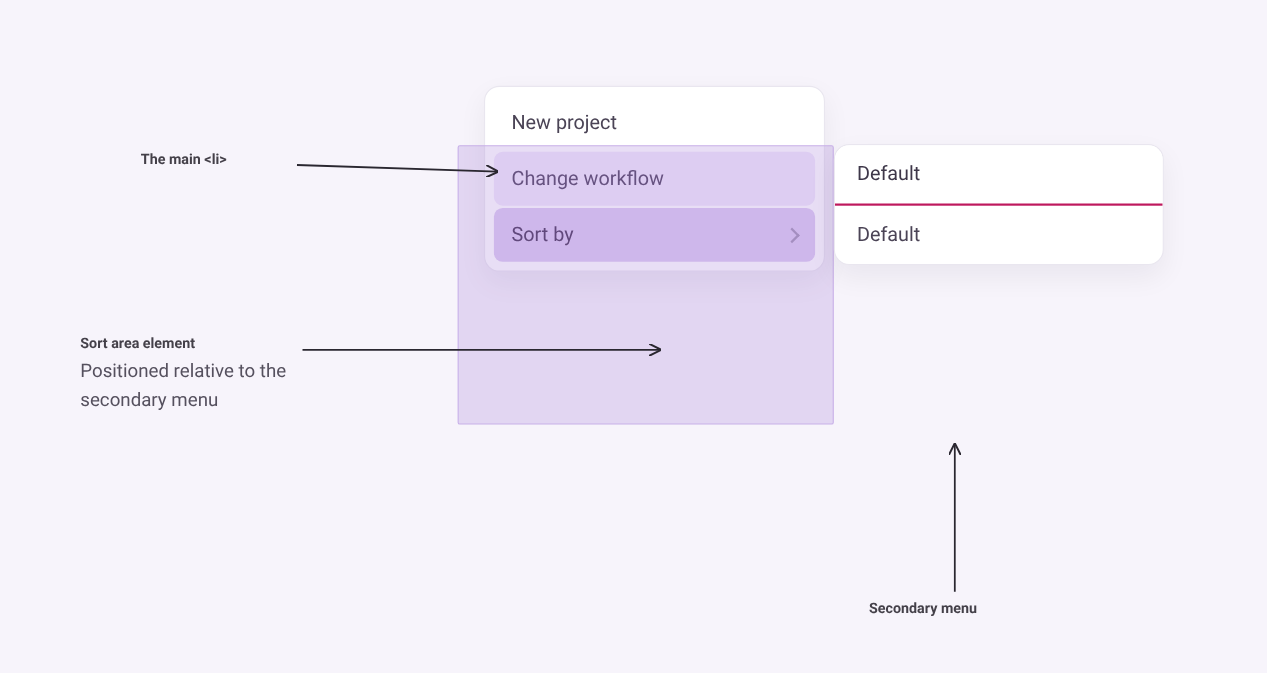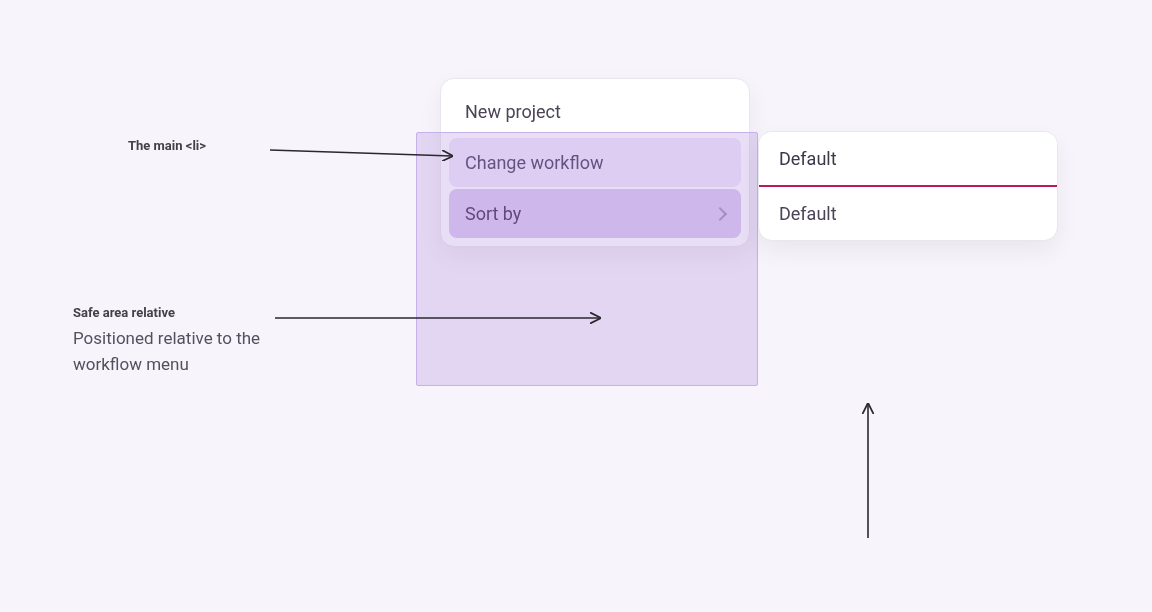--- a/index.html
+++ b/index.html
@@ -128,24 +128,27 @@
     <div class="sec-item">
       <span>Default</span>
     </div>
   </div>
 
   <div id="label-main-li" class="label">
     <div class="title">The main &lt;li&gt;</div>
   </div>
 
   <div id="label-safe-area" class="label">
-    <div class="title">Safe area relative</div>
-    <div class="sub">Positioned relative to the workflow menu</div>
+    <div class="title">Sort area element</div>
+    <div class="sub">Positioned relative to the secondary menu</div>
   </div>
 
+  <div id="label-secondary" class="label">
+    <div class="title">Secondary menu</div>
+  </div>
 
   <svg class="arrows">
     <defs>
       <marker id="ah" viewBox="0 0 10 10" refX="9" refY="5" markerWidth="7" markerHeight="7" orient="auto-start-reverse">
         <path d="M 0 0 L 10 5 L 0 10" fill="none" stroke="#2a2730" stroke-width="1.6"></path>
       </marker>
     </defs>
 
     <line x1="270" y1="150" x2="452" y2="156" stroke="#2a2730" stroke-width="1.6" marker-end="url(#ah)"></line>
 

